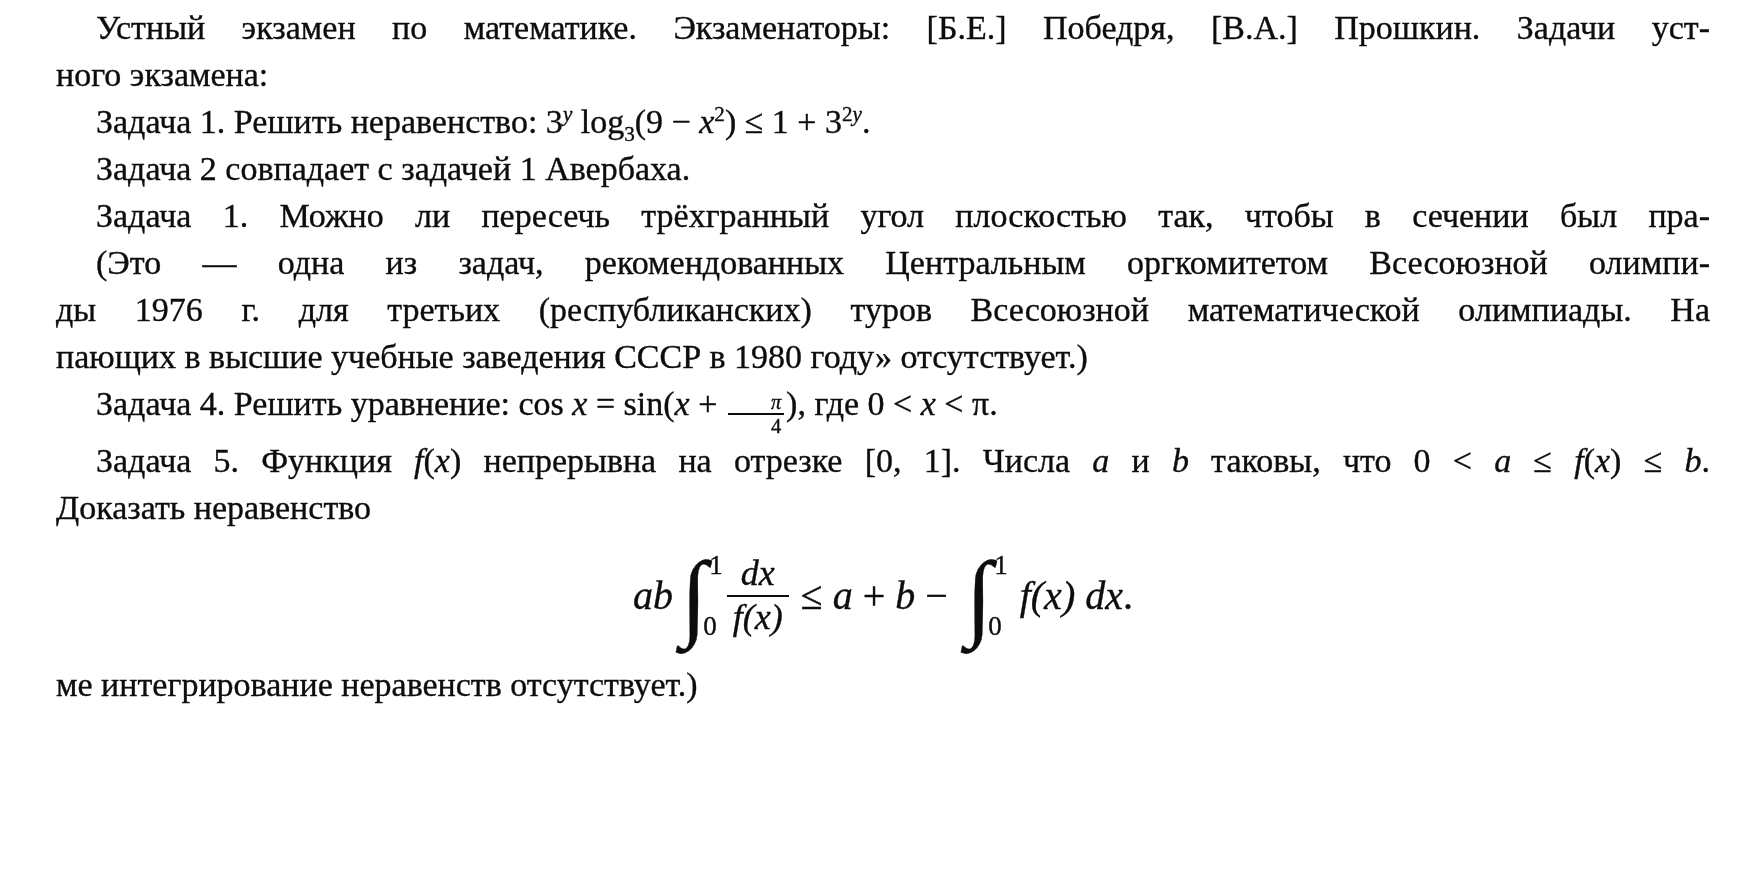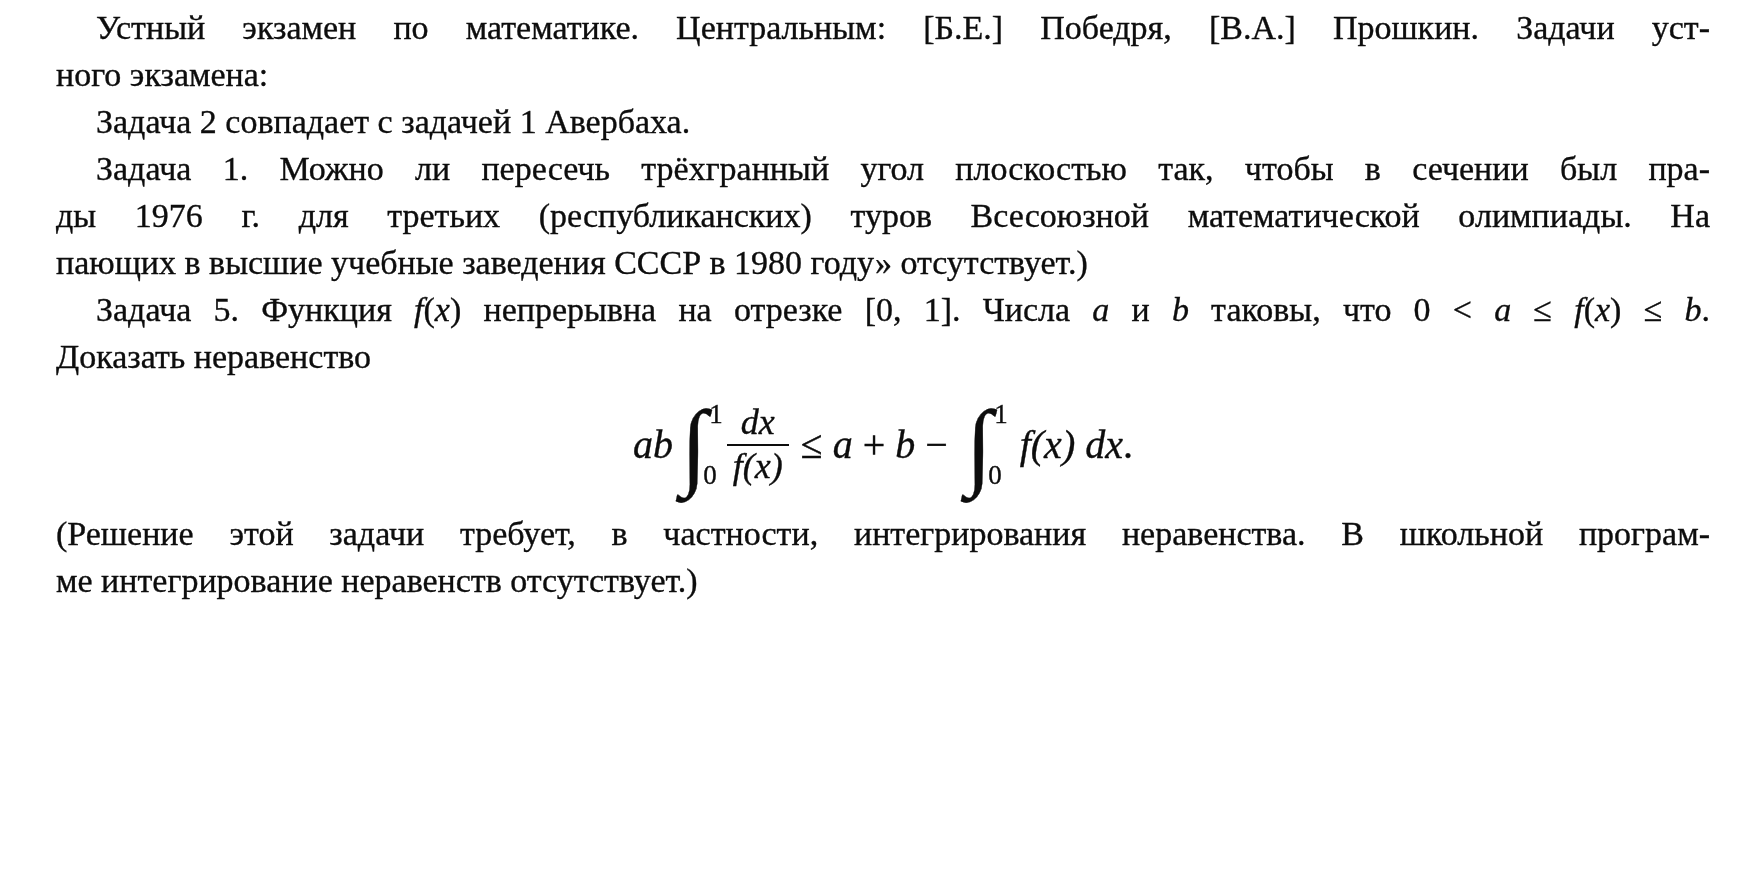--- a/index.html
+++ b/index.html
@@ -40,36 +40,38 @@
   .bigint{display:inline-flex;vertical-align:middle;align-items:center;margin:0 2px 0 8px;position:relative;top:-4px;}
   .intglyph{font-size:96px;line-height:1;font-style:normal;}
   .lims{display:inline-flex;flex-direction:column;justify-content:space-between;height:88px;font-size:27px;line-height:1;}
   .lims .hi{margin-left:2px;}
   .lims .lo{margin-left:-10px;}
 </style>
 </head>
 <body>
 
 <div>
-    <div class="line indent just"><span>Устный экзамен по математике. Центральным: [Б.Е.] Победря, [В.А.] Прошкин. Задачи уст-</span></div>
+    <div class="line indent just"><span>Устный экзамен по математике. Экзаменаторы: [Б.Е.] Победря, [В.А.] Прошкин. Задачи уст-</span></div>
     <div class="line"><span>ного экзамена:</span></div>
+    <div class="line indent"><span>Задача 1. Решить неравенство: 3</span><span class="sup it">y</span><span> log</span><span class="sub">3</span><span>(9 − </span><span class="it">x</span><span class="sup">2</span><span>) ≤ 1 + 3</span><span class="sup">2</span><span class="sup it">y</span><span>.</span></div>
     <div class="line indent"><span>Задача 2 совпадает с задачей 1 Авербаха.</span></div>
     <div class="line indent just"><span>Задача 1. Можно ли пересечь трёхгранный угол плоскостью так, чтобы в сечении был пра-</span></div>
+    <div class="line indent just"><span>(Это — одна из задач, рекомендованных Центральным оргкомитетом Всесоюзной олимпи-</span></div>
     <div class="line just"><span>ды 1976 г. для третьих (республиканских) туров Всесоюзной математической олимпиады. На</span></div>
     <div class="line"><span>пающих в высшие учебные заведения СССР в 1980 году» отсутствует.)</span></div>
+    <div class="line indent"><span>Задача 4. Решить уравнение: cos </span><span class="it">x</span><span> = sin(</span><span class="it">x</span><span> + </span><span class="frac"><span class="fnum it">π</span><span class="fden">4</span></span><span>), где 0 &lt; </span><span class="it">x</span><span> &lt; π.</span></div>
     <div class="line indent just"><span>Задача 5. Функция </span><span class="it">f</span><span>(</span><span class="it">x</span><span>) непрерывна на отрезке [0, 1]. Числа </span><span class="it">a</span><span> и </span><span class="it">b</span><span> таковы, что 0 &lt; </span><span class="it">a</span><span> ≤ </span><span class="it">f</span><span>(</span><span class="it">x</span><span>) ≤ </span><span class="it">b</span><span>.</span></div>
     <div class="line"><span>Доказать неравенство</span></div>
     <div class="line display"><span class="it">ab</span><span class="bigint">
         <span class="intglyph">∫</span>
         <span class="lims">
           <span class="hi">1</span>
           <span class="lo">0</span>
         </span>
       </span><span class="dfrac"><span class="fnum it">dx</span><span class="fden it">f(x)</span></span><span> ≤ </span><span class="it">a</span><span> + </span><span class="it">b</span><span> − </span><span class="bigint">
         <span class="intglyph">∫</span>
         <span class="lims">
           <span class="hi">1</span>
           <span class="lo">0</span>
         </span>
       </span><span> </span><span class="it">f(x) dx</span><span>.</span></div>
-    <div class="line just"><span>(Решение этой задачи требует, в частности, интегрирования неравенства. В школьной програм-</span></div>
     <div class="line"><span>ме интегрирование неравенств отсутствует.)</span></div>
   </div>
 
 </body></html>

